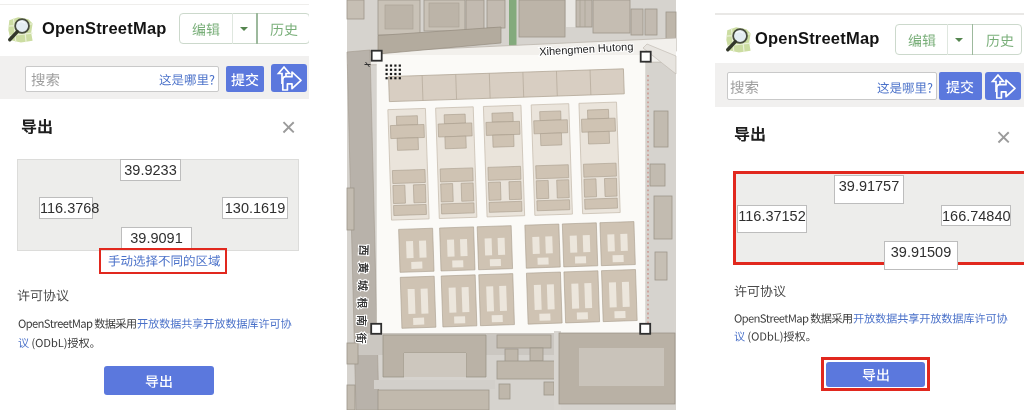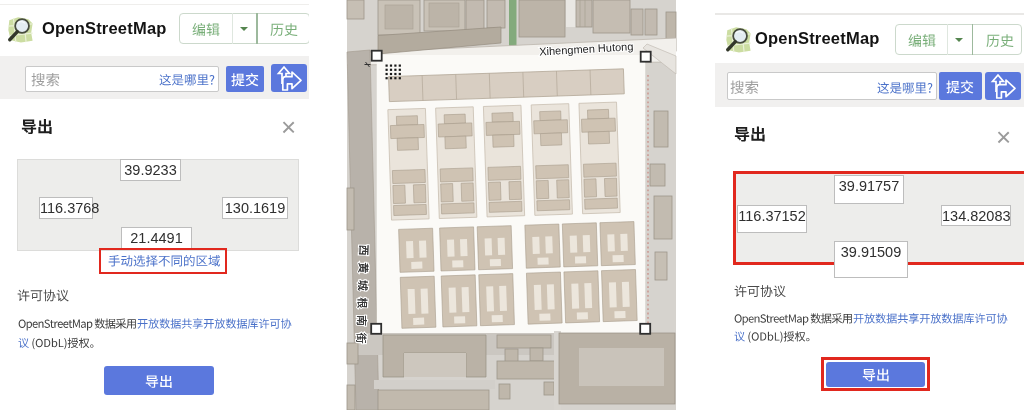--- a/index.html
+++ b/index.html
@@ -98,21 +98,21 @@
       <path d="M11.8 26 V15.5 Q11.8 12.7 14.6 12.7 H21 V8 L30 16.3 L21 24.6 V19.9 H16.4 V26 Z" fill="#5b78dd" stroke="#fff" stroke-width="1.7" stroke-linejoin="round"></path>
     </svg>
 <svg class="t" style="left:21px;top:0" width="34" height="138" viewBox="0 0 34 138">
       <use href="#g_daochuH" transform="translate(0,132.7)" fill="#1f1f1f"></use>
     </svg>
 <span style="left:281px;top:112px;font-size:26px;color:#9b9b9b">×</span>
 <div style="left:17px;top:159px;width:282px;height:92px;background:#ededeb;border:1px solid #dcdcda"></div>
 <div class="num" style="left:120px;top:159px;width:61px;height:22px">39.9233</div>
 <div class="num" style="left:39px;top:197px;width:54px;height:22px">116.3768</div>
 <div class="num" style="left:222px;top:197px;width:66px;height:22px">130.1619</div>
-<div class="num" style="left:121px;top:227px;width:71px;height:22px">21.4491</div>
+<div class="num" style="left:121px;top:227px;width:71px;height:22px">39.9091</div>
 <div style="left:99px;top:248px;width:128px;height:26px;border:2.5px solid #e1281e"></div>
 <svg class="t" style="left:108px;top:0" width="114" height="271" viewBox="0 0 114 271">
       <use href="#g_shoudong" transform="translate(0,265.5)" fill="#4a71c9"></use>
     </svg>
 <svg class="t" style="left:17px;top:0" width="54" height="306" viewBox="0 0 54 306">
       <use href="#g_xuke" transform="translate(0,300.3)" fill="#4a4a4a"></use>
     </svg>
 <svg class="t" style="left:17.5px;top:0" width="120" height="333" viewBox="0 0 120 333">
       <use href="#g_l1a" transform="translate(0,327.8)" fill="#3d3d3d"></use>
     </svg>
@@ -130,22 +130,22 @@
       <use href="#g_daochuB" transform="translate(0,386.7)" fill="#fff"></use>
     </svg>
 <svg class="t" style="left:734px;top:0" width="34" height="146" viewBox="0 0 34 146">
       <use href="#g_daochuH" transform="translate(0,140.2)" fill="#1f1f1f"></use>
     </svg>
 <span style="left:996px;top:121.5px;font-size:26px;color:#9b9b9b">×</span>
 <div style="left:733px;top:171px;width:298px;height:94px;border:3px solid #e1281e"></div>
 <div style="left:736px;top:174px;width:292px;height:88px;background:#ededeb"></div>
 <div class="num" style="left:834px;top:175px;width:70px;height:29px">39.91757</div>
 <div class="num" style="left:737px;top:205px;width:70px;height:28px">116.37152</div>
-<div class="num" style="left:941px;top:205px;width:70px;height:21px">134.82083</div>
-<div class="num" style="left:834px;top:241px;width:74px;height:37px">39.91509</div>
+<div class="num" style="left:941px;top:205px;width:70px;height:21px">166.74840</div>
+<div class="num" style="left:884px;top:241px;width:74px;height:29px">39.91509</div>
 <svg class="t" style="left:734px;top:0" width="54" height="302" viewBox="0 0 54 302">
       <use href="#g_xuke" transform="translate(0,296.0)" fill="#4a4a4a"></use>
     </svg>
 <svg class="t" style="left:734px;top:0" width="120" height="328" viewBox="0 0 120 328">
       <use href="#g_l1a" transform="translate(0,322.6)" fill="#3d3d3d"></use>
     </svg>
 <svg class="t" style="left:853.4792px;top:0" width="156" height="328" viewBox="0 0 156 328">
       <use href="#g_l1b" transform="translate(0,322.6)" fill="#4a71c9"></use>
     </svg>
 <svg class="t" style="left:734px;top:0" width="13" height="346" viewBox="0 0 13 346">

